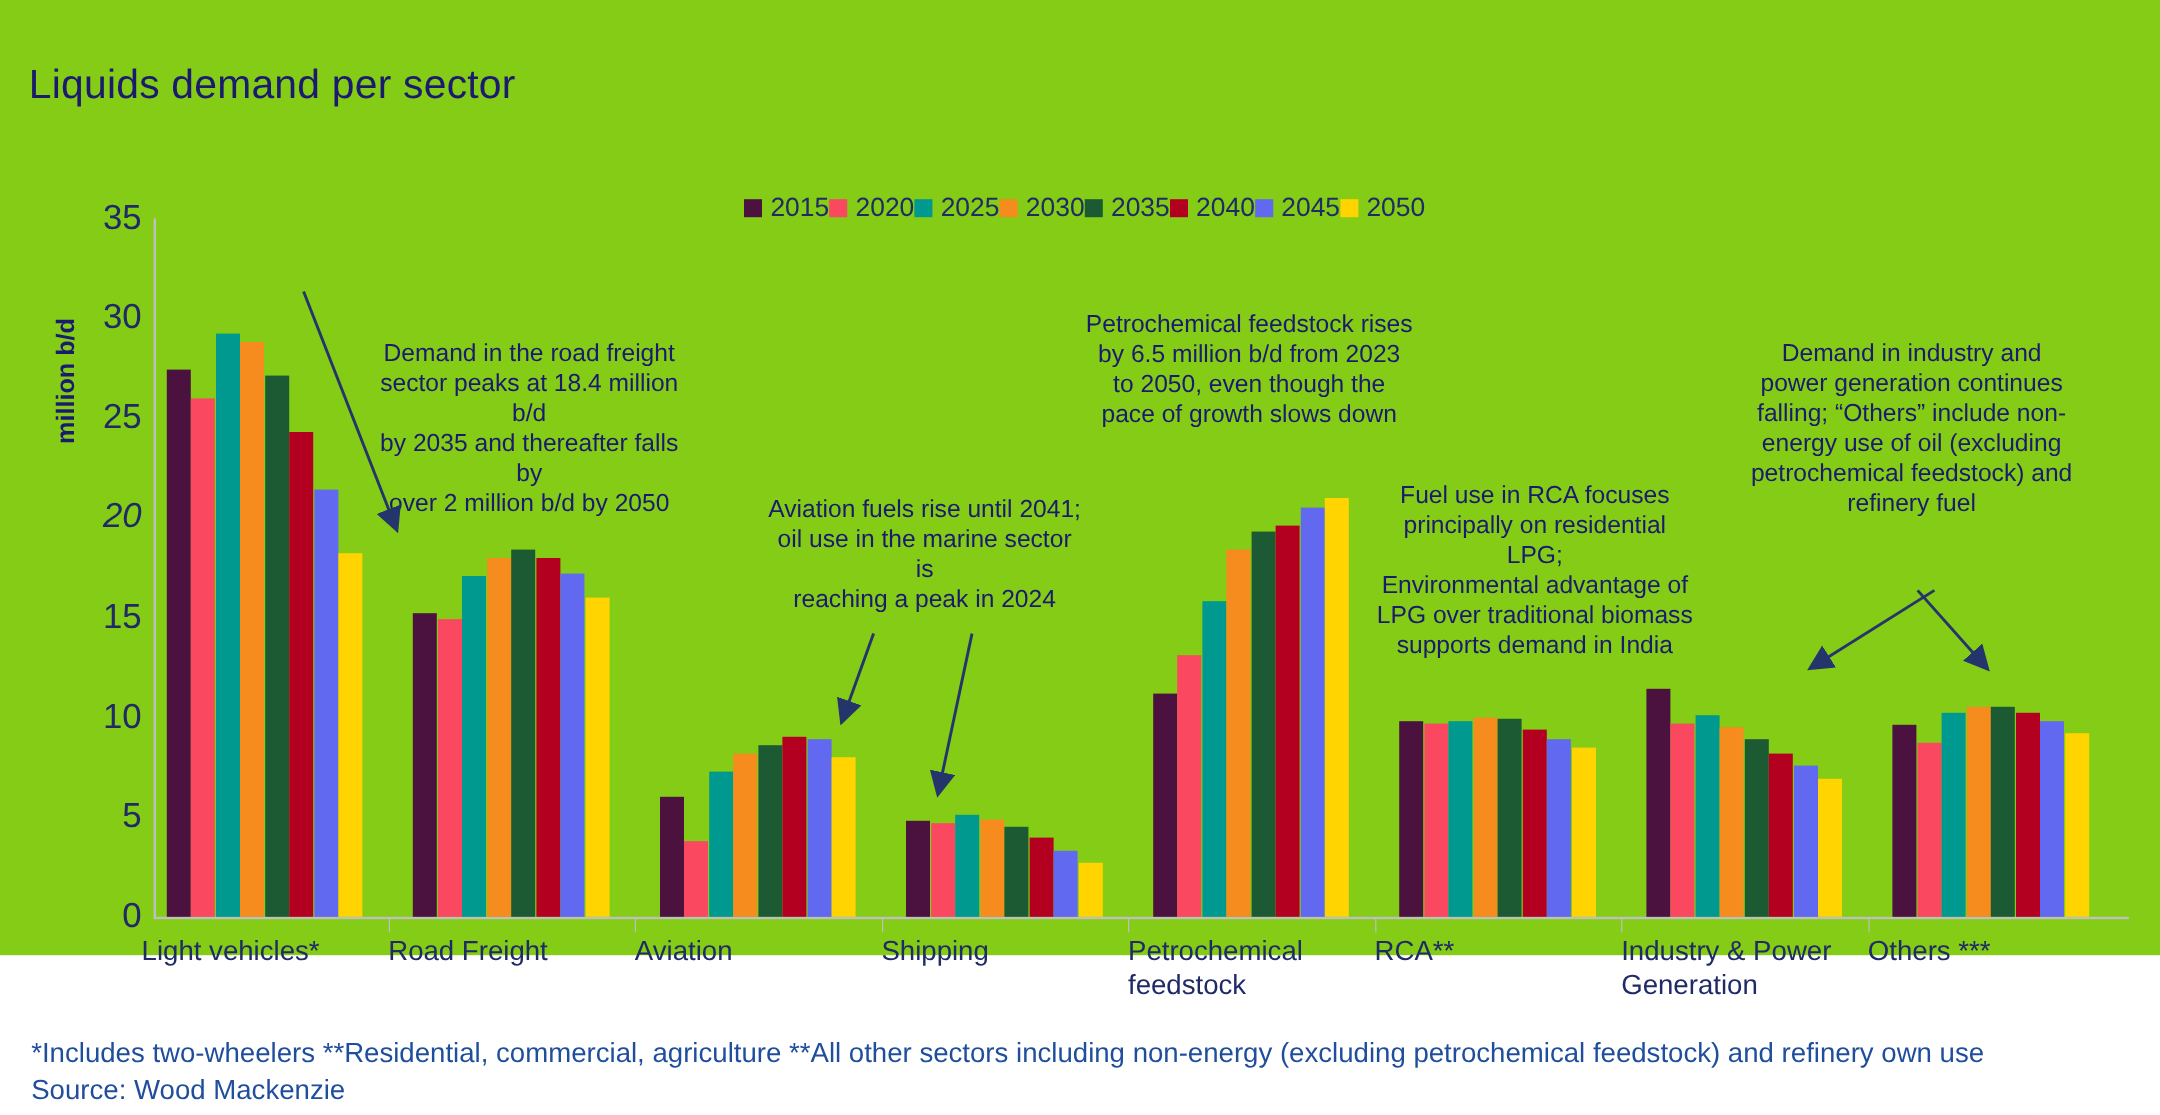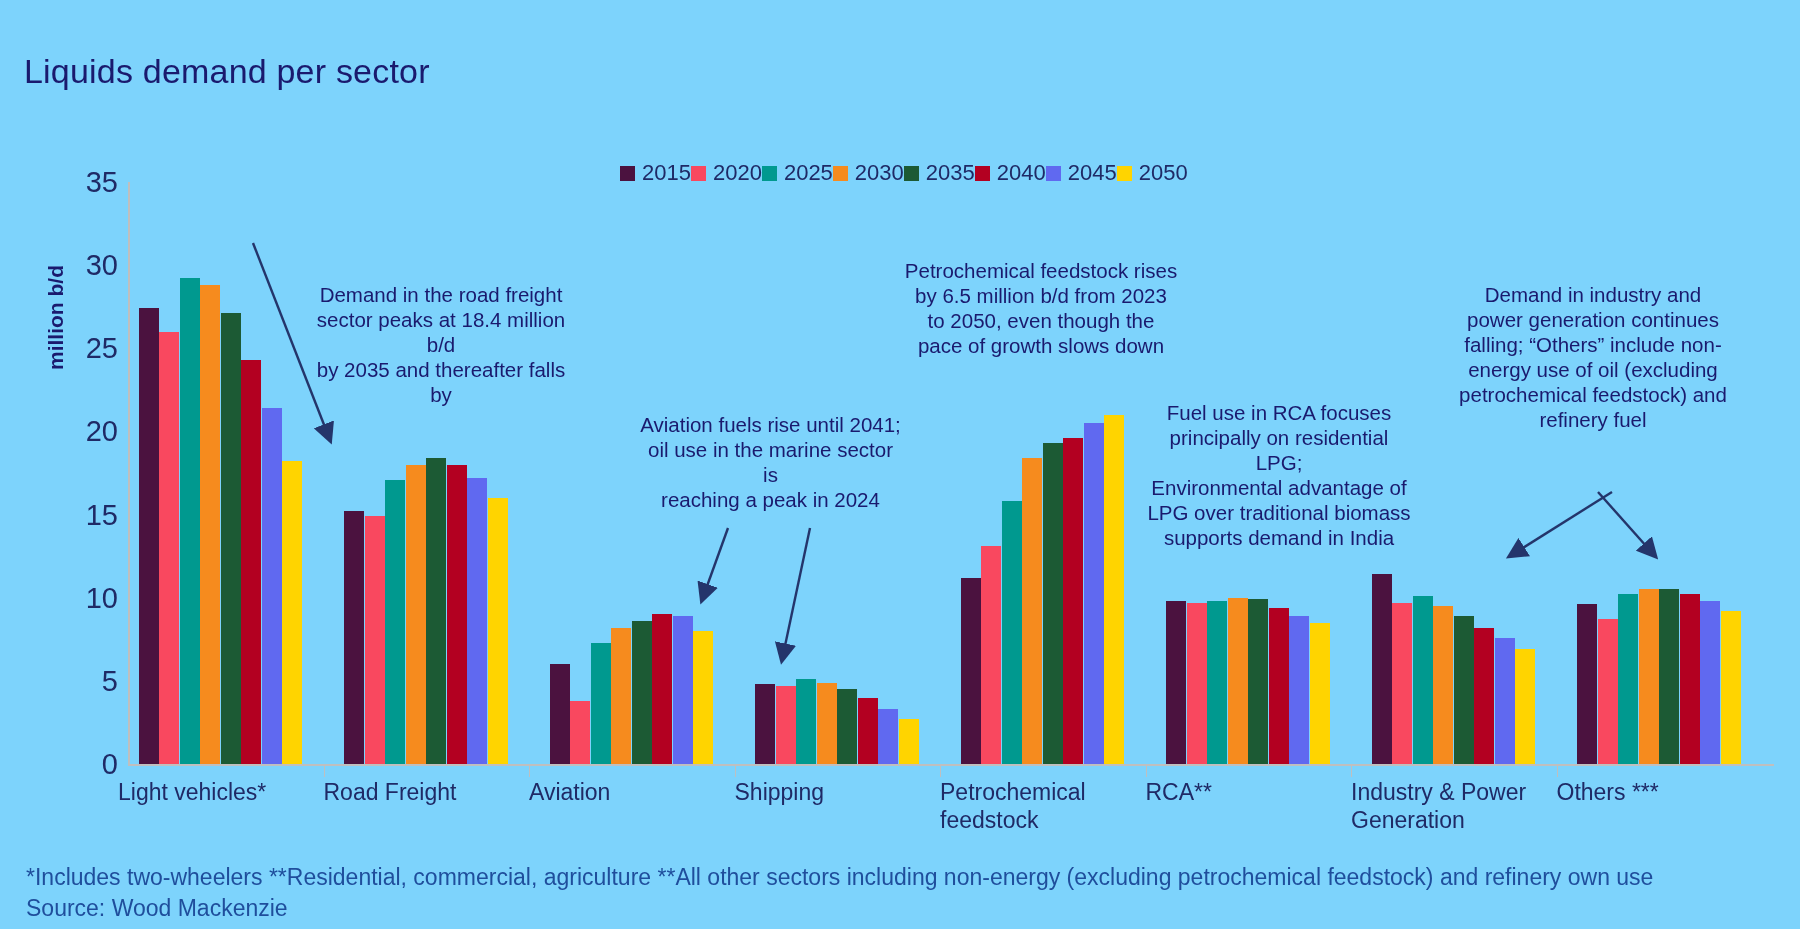--- a/index.html
+++ b/index.html
@@ -5,22 +5,22 @@
   * { box-sizing: border-box; }
   html, body {
     margin: 0; padding: 0;
     width: 1800px; height: 929px;
     background: #ffffff;
     font-family: "Liberation Sans", sans-serif;
     overflow: hidden;
   }
   #page {
     position: relative;
-    width: 1800px; height: 929px;
-    background: #7dd3fc;
+    width: 1800px; height: 796px;
+    background: #84cc16;
   }
 
   
   #title {
     position: absolute;
     left: 24px; top: 52px;
     font-size: 34px;
     font-weight: 400;
     color: #1a1a6e;
     letter-spacing: 0.2px;
@@ -135,21 +135,21 @@
 
   <div id="title">Liquids demand per sector</div>
 
   <div id="ylabel">million b/d</div>
 
   <div id="ytick-wrap">
       <div class="ytick" style="top: 764px; left: 58px; right: auto;">0</div>
       <div class="ytick" style="top: 680.857px; left: 58px; right: auto;">5</div>
       <div class="ytick" style="top: 597.714px; left: 58px; right: auto;">10</div>
       <div class="ytick" style="top: 514.571px; left: 58px; right: auto;">15</div>
-      <div class="ytick" style="top: 431.429px; left: 58px; right: auto;">20</div>
+      <div class="ytick" style="top: 431.429px; left: 58px; right: auto; font-style: italic;">20</div>
       <div class="ytick" style="top: 348.286px; left: 58px; right: auto;">25</div>
       <div class="ytick" style="top: 265.143px; left: 58px; right: auto;">30</div>
       <div class="ytick" style="top: 182px; left: 58px; right: auto;">35</div>
     </div>
 
   <div id="axis-vline"></div>
   <div id="axis-hline"></div>
 
   <div id="legend">
       <div class="legend-item">
@@ -302,20 +302,21 @@
       <div class="cat-label" style="left: 1556.5px; width: 205.5px;">
         <div>Others ***</div>
       </div>
       <div class="group-sep" style="left: 1556.5px;"></div>
     </div>
 
   <div class="annot" id="annot-0" style="left:306px; top:282px; width:270px;">
       <div>Demand in the road freight</div>
       <div>sector peaks at 18.4 million b/d</div>
       <div>by 2035 and thereafter falls by</div>
+      <div>over 2 million b/d by 2050</div>
     </div>
   <div class="annot" id="annot-1" style="left:638px; top:412px; width:265px;">
       <div>Aviation fuels rise until 2041;</div>
       <div>oil use in the marine sector is</div>
       <div>reaching a peak in 2024</div>
     </div>
   <div class="annot" id="annot-2" style="left:896px; top:258px; width:290px;">
       <div>Petrochemical feedstock rises</div>
       <div>by 6.5 million b/d from 2023</div>
       <div>to 2050, even though the</div>

